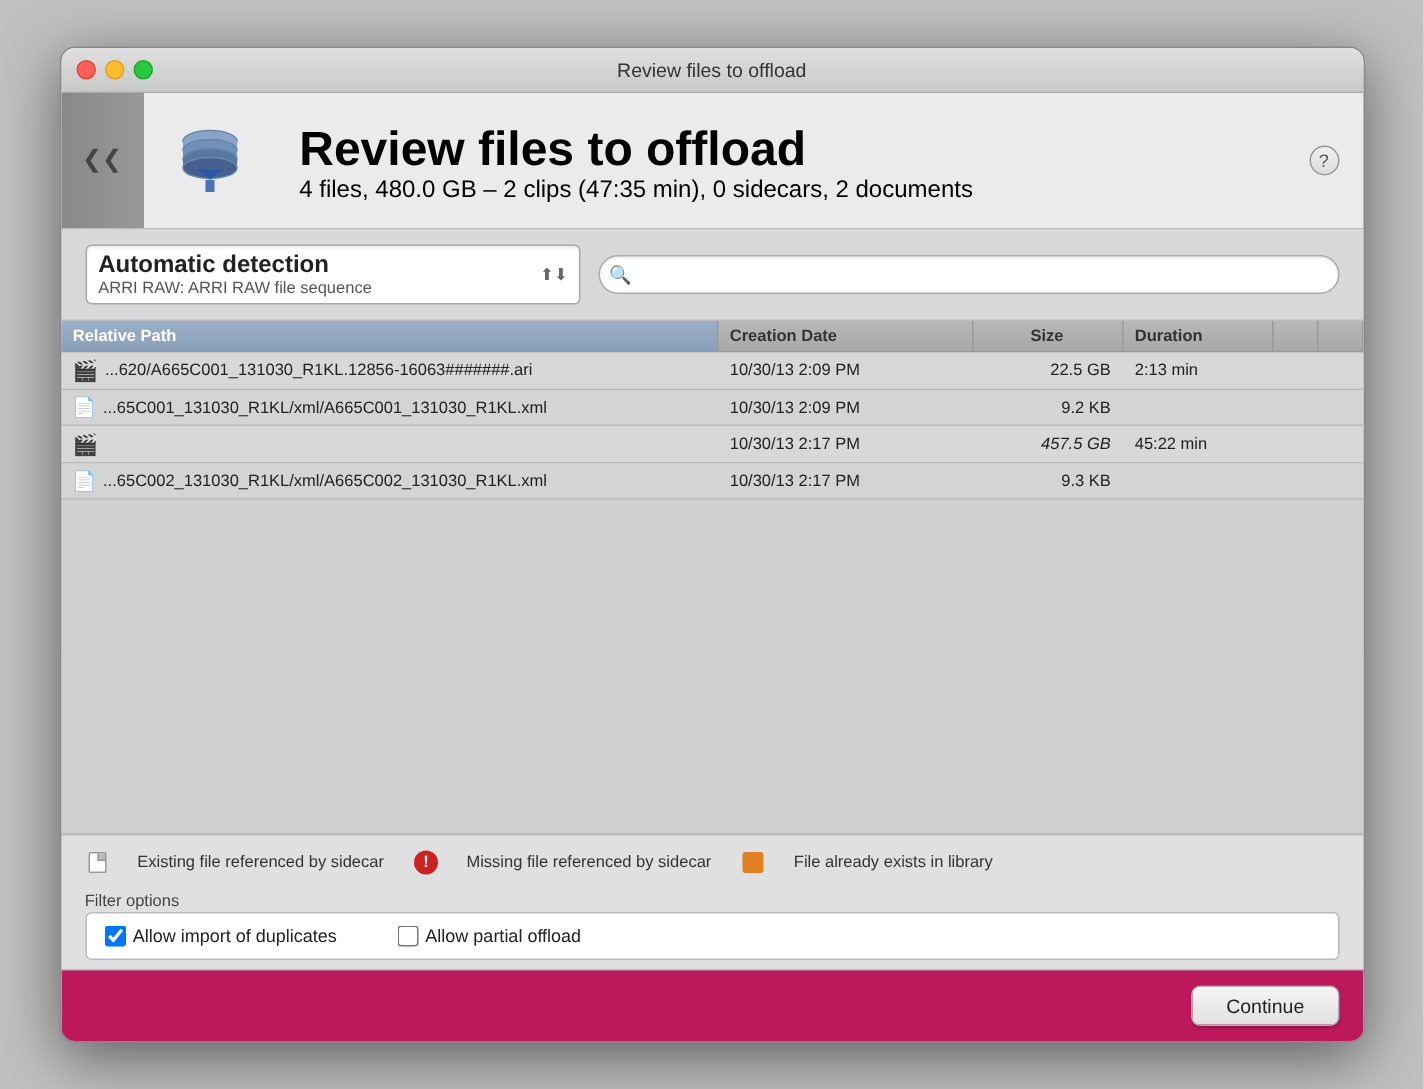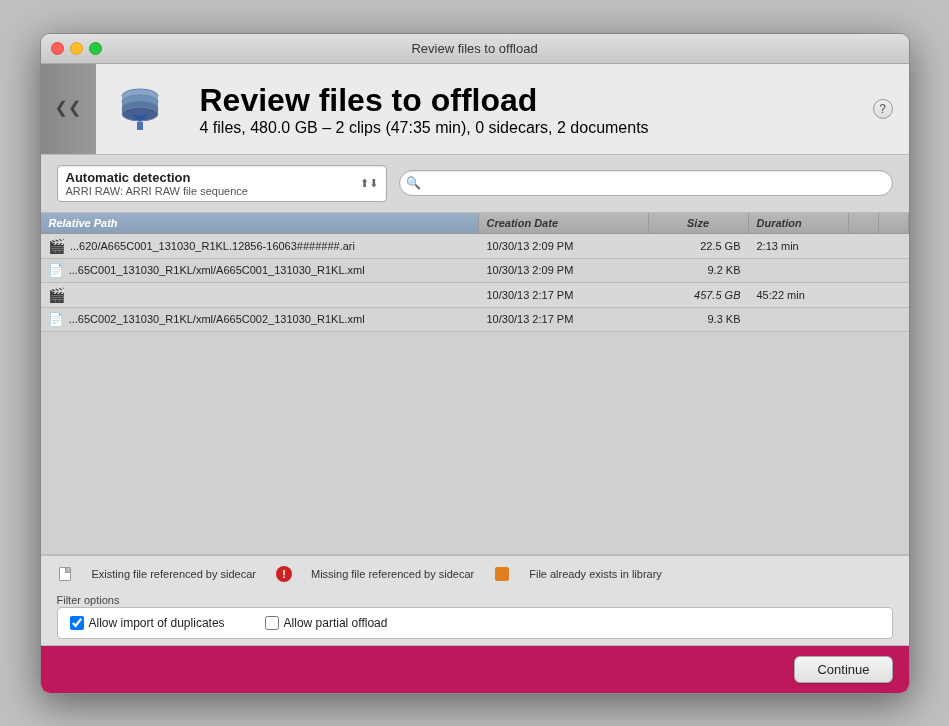--- a/index.html
+++ b/index.html
@@ -93,21 +93,21 @@
     }
     .dropdown-box {
       background: white;
       border: 1px solid #aaa;
       border-radius: 4px;
       padding: 4px 28px 4px 8px;
       cursor: pointer;
       box-shadow: inset 0 1px 2px rgba(0,0,0,0.1);
     }
     .dropdown-box .dd-main {
-      font-size: 13px;
+      font-size: 16px;
       font-weight: 600;
       color: #222;
     }
     .dropdown-box .dd-sub {
       font-size: 11px;
       color: #555;
     }
     .dd-arrow {
       position: absolute;
       right: 8px;
@@ -140,21 +140,20 @@
       font-size: 12px;
     }
     .table-section {
       background: #d0d0d0;
     }
     .table-header {
       display: grid;
       grid-template-columns: 1fr 170px 100px 100px 30px 30px;
       background: linear-gradient(to bottom, #b8b8b8, #a8a8a8);
       border-bottom: 1px solid #999;
-      font-style: italic;
     }
     .table-header-cell {
       padding: 4px 8px;
       font-size: 11px;
       color: #333;
       font-weight: 600;
       border-right: 1px solid #999;
     }
     .table-header-cell:first-child {
       background: linear-gradient(to bottom, #9ab0c8, #8aa0b8);

